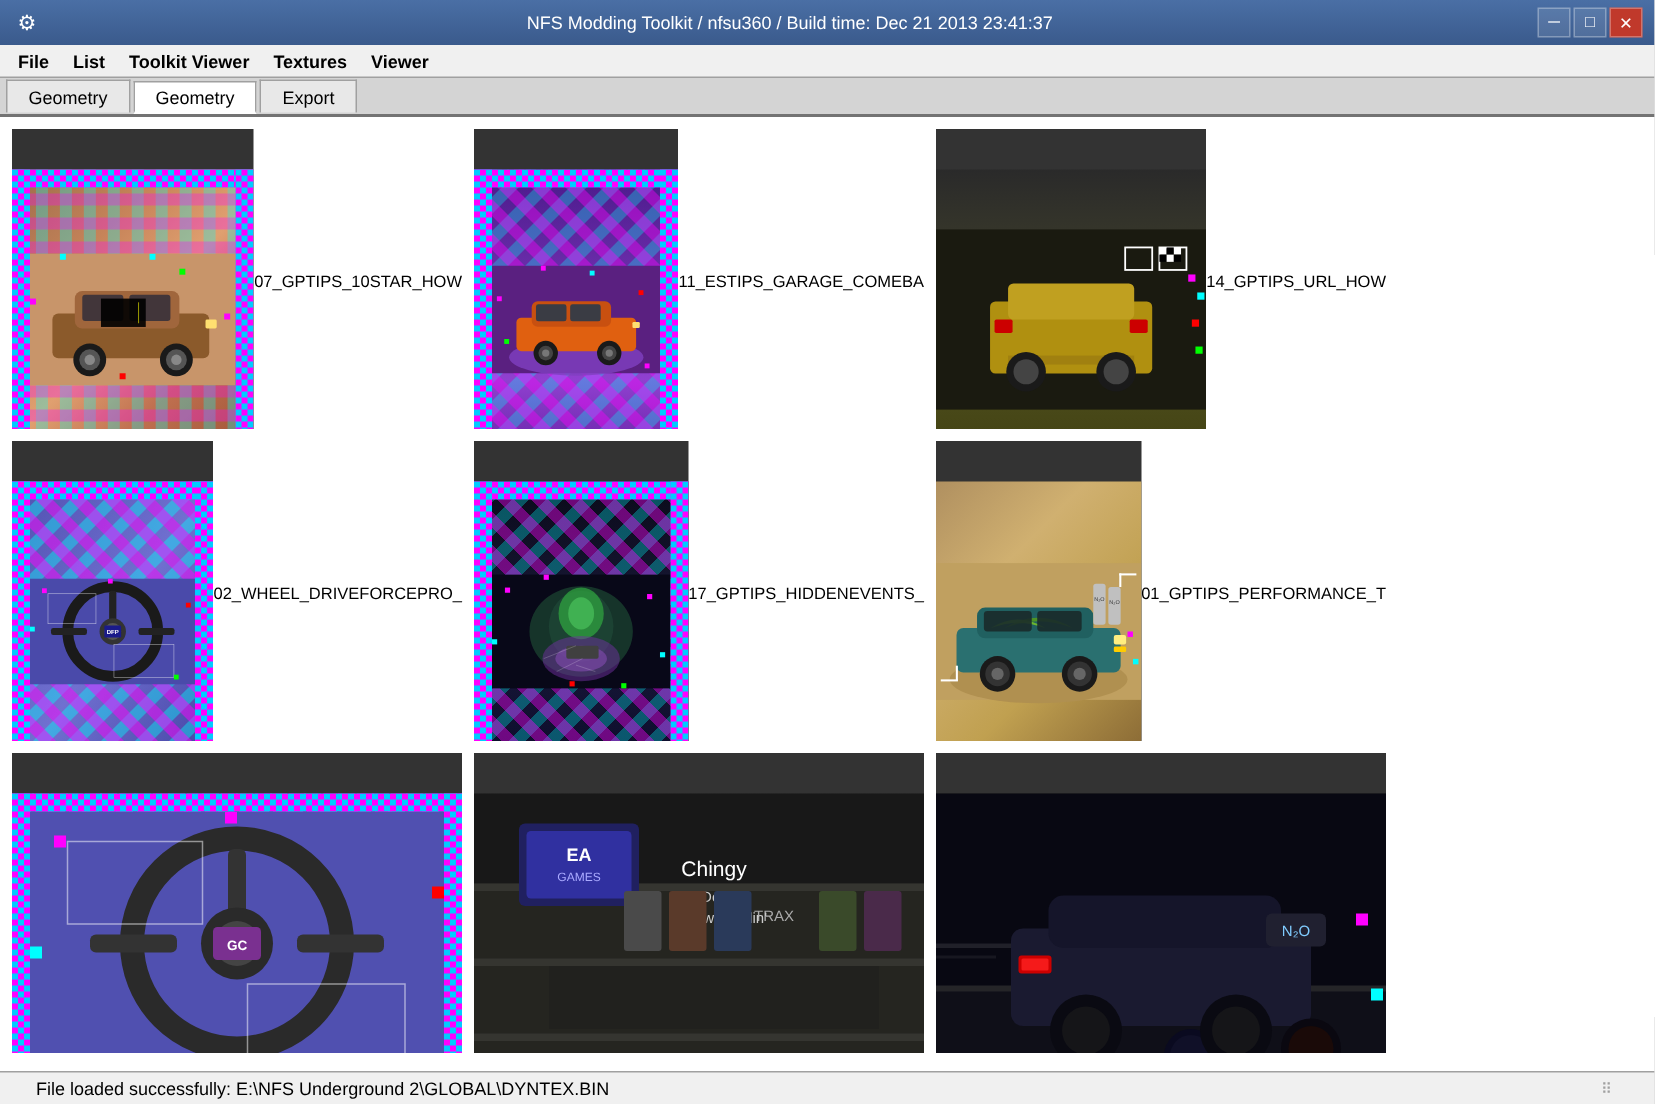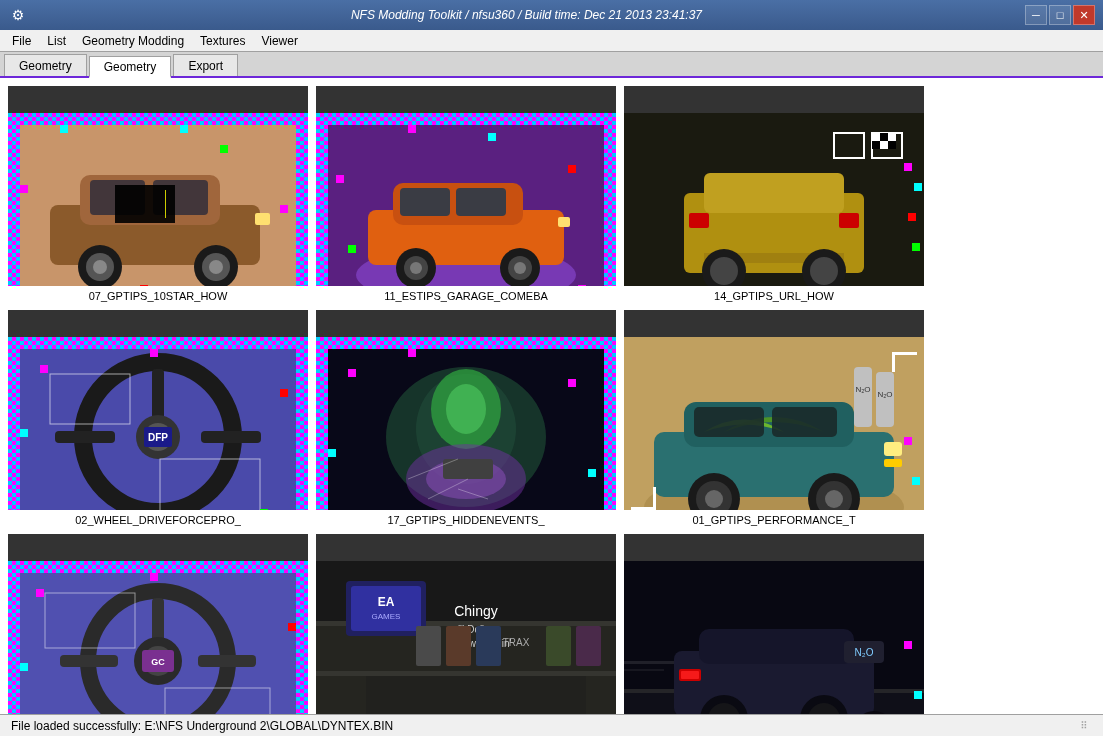--- a/index.html
+++ b/index.html
@@ -18,21 +18,20 @@
       display: flex;
       align-items: center;
       justify-content: space-between;
       padding: 0 8px;
       color: white;
       font-size: 12px;
     }
     .title-bar-text {
       flex: 1;
       text-align: center;
-      font-style: italic;
     }
     .title-bar-buttons {
       display: flex;
       gap: 2px;
     }
     .title-btn {
       width: 22px;
       height: 20px;
       border: 1px solid rgba(255,255,255,0.3);
       background: rgba(255,255,255,0.1);
@@ -61,29 +60,30 @@
       padding: 0 4px;
       border-bottom: 1px solid #a0a0a0;
       font-size: 12px;
     }
     .menu-item {
       padding: 2px 8px;
       cursor: pointer;
       height: 100%;
       display: flex;
       align-items: center;
+      font-weight: bold;
     }
     
     .tab-bar {
       background: #d4d4d4;
       height: 26px;
       display: flex;
-      align-items: flex-end;
+      align-items: center;
       padding: 0 4px;
-      border-bottom: 2px solid #6d28d9;
+      border-bottom: 2px solid #737373;
     }
     .tab {
       padding: 3px 14px;
       border: 1px solid #a0a0a0;
       border-bottom: none;
       background: #e8e8e8;
       cursor: pointer;
       font-size: 12px;
       margin-right: 2px;
       height: 22px;
@@ -116,21 +116,21 @@
       flex-direction: column;
       gap: 8px;
     }
     .grid-row {
       display: flex;
       gap: 8px;
       justify-content: flex-start;
     }
     .grid-item {
       display: flex;
-      flex-direction: column;
+      flex-direction: row;
       align-items: center;
       width: 300px;
       cursor: pointer;
     }
     .thumb-container {
       width: 300px;
       height: 200px;
       overflow: hidden;
       position: relative;
       background: #333;
@@ -146,21 +146,21 @@
     .grid-area::-webkit-scrollbar { width: 16px; }
     .grid-area::-webkit-scrollbar-track { background: #f0f0f0; border-left: 1px solid #c0c0c0; }
     .grid-area::-webkit-scrollbar-thumb { background: #a0a0a0; border: 1px solid #808080; }
     
     .status-bar {
       height: 22px;
       background: #f0f0f0;
       border-top: 1px solid #a0a0a0;
       display: flex;
       align-items: center;
-      padding: 0 11px;
+      padding: 0 24px;
       font-size: 12px;
     }
     .status-bar-text { flex: 1; }
     .status-bar-grip {
       width: 16px;
       height: 16px;
       display: flex;
       align-items: center;
       justify-content: center;
       color: #a0a0a0;
@@ -271,21 +271,21 @@
   <div class="title-bar-buttons">
     <button class="title-btn">─</button>
     <button class="title-btn">□</button>
     <button class="title-btn close">✕</button>
   </div>
 </div>
 
 <div class="menu-bar">
   <div class="menu-item">File</div>
   <div class="menu-item">List</div>
-  <div class="menu-item">Geometry Modding</div>
+  <div class="menu-item">Toolkit Viewer</div>
   <div class="menu-item">Textures</div>
   <div class="menu-item">Viewer</div>
 </div>
 
 <div class="tab-bar">
   <div class="tab">Geometry</div>
   <div class="tab active">Geometry</div>
   <div class="tab">Export</div>
 </div>
 

